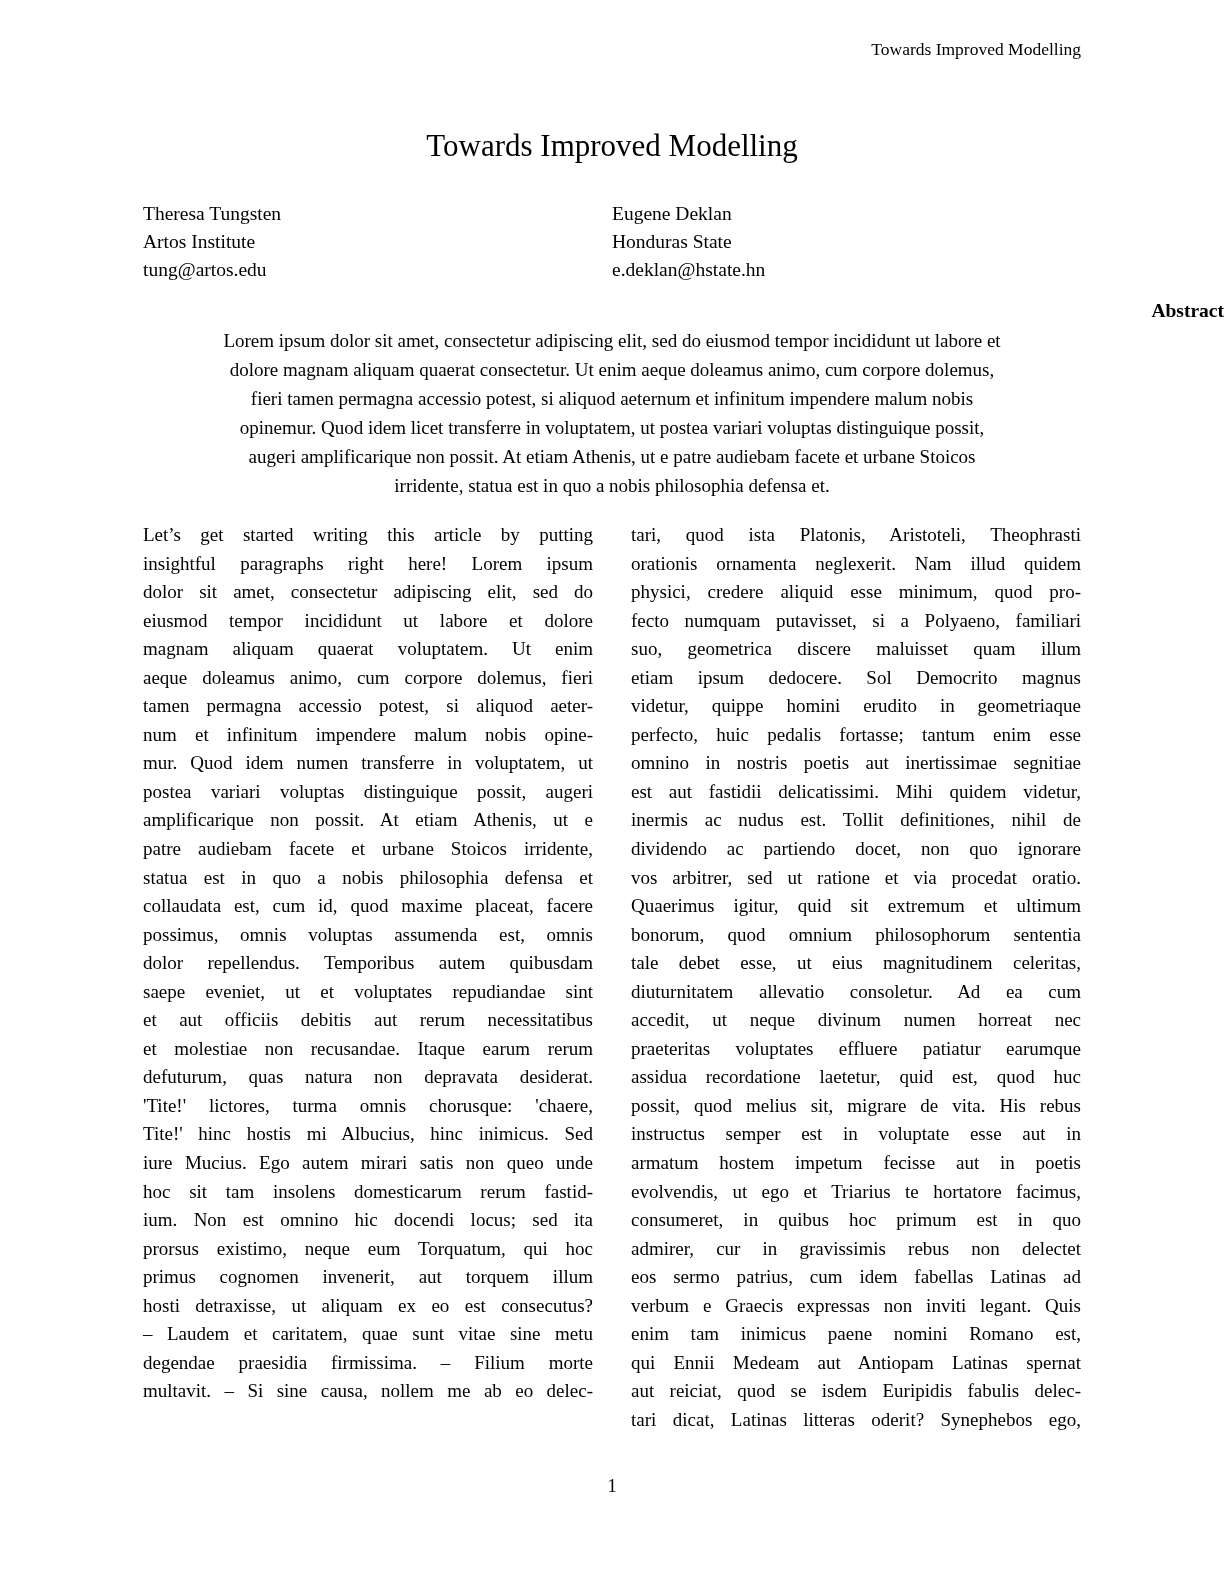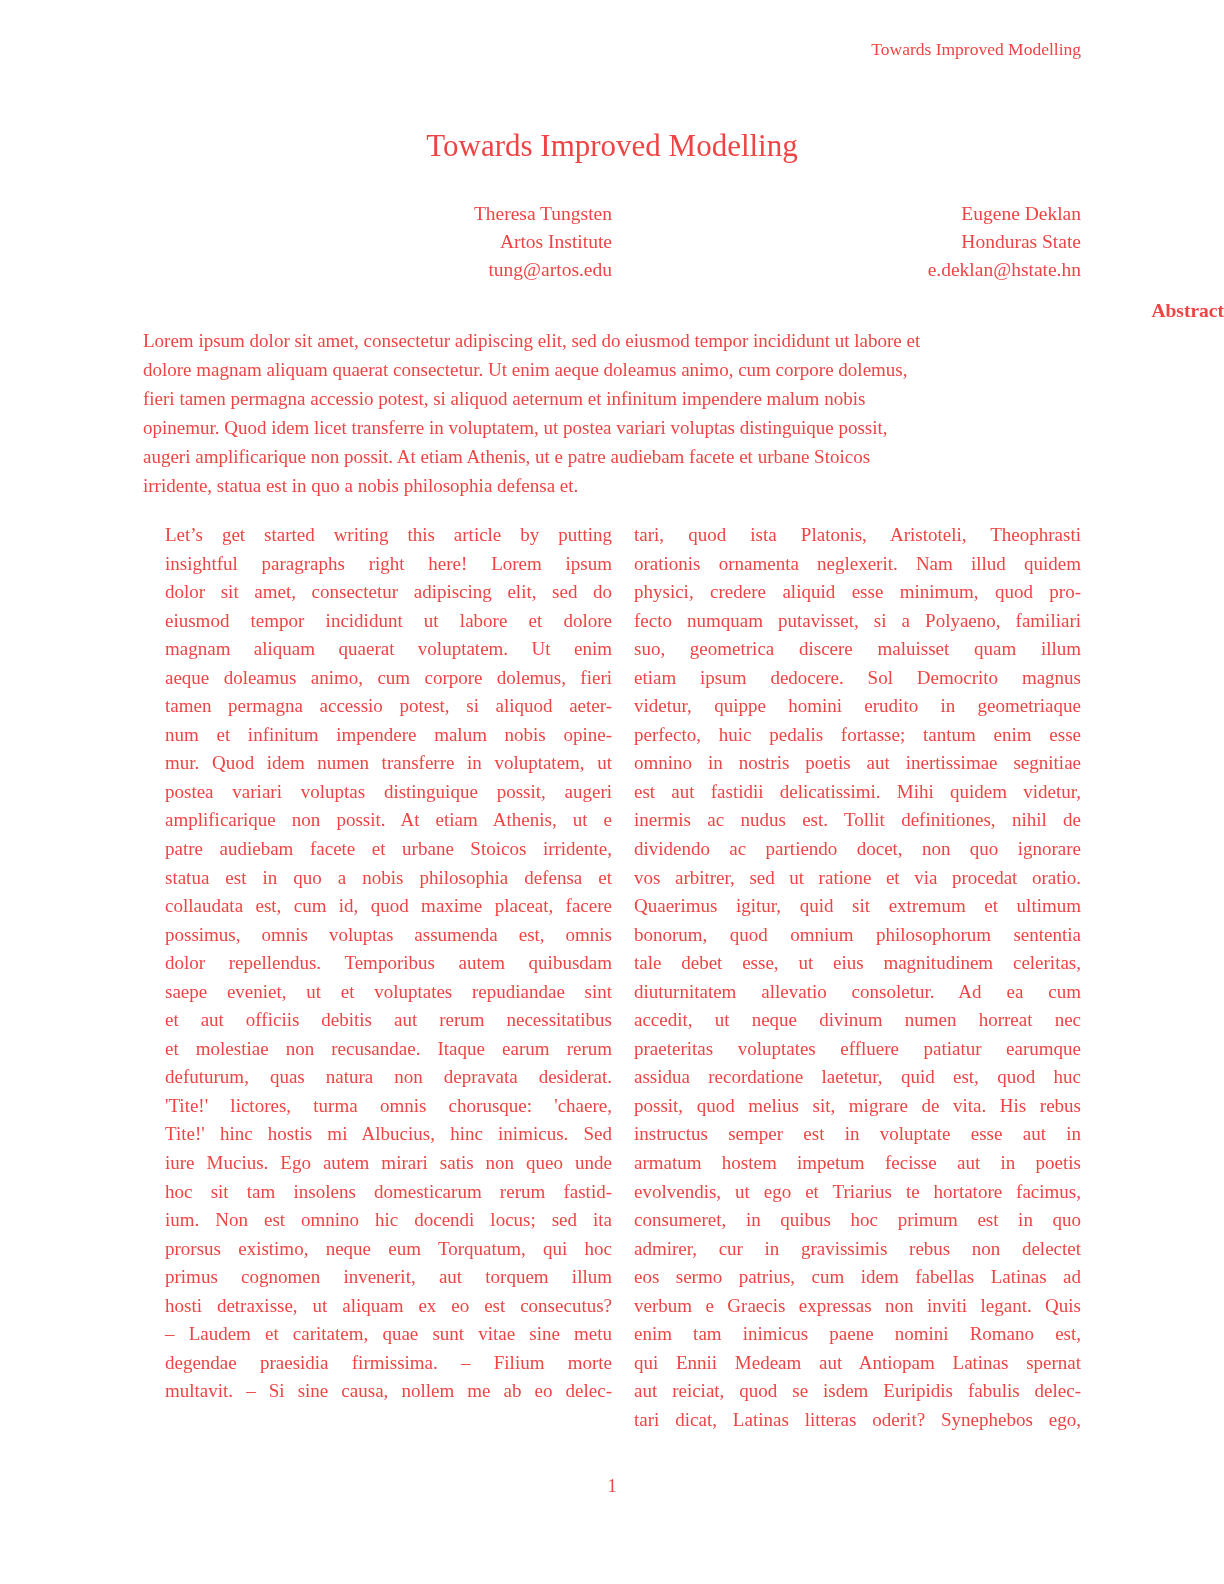--- a/index.html
+++ b/index.html
@@ -6,21 +6,21 @@
     margin: 0;
     padding: 0;
     background: #ffffff;
   }
   .page {
     position: relative;
     width: 1224px;
     height: 1584px;
     background: #ffffff;
     font-family: "Liberation Serif", "DejaVu Serif", serif;
-    color: #ef4444;
+    color: #000000;
     overflow: hidden;
   }
   .running-header {
     position: absolute;
     top: 38px;
     right: 143px;
     font-size: 17.5px;
     line-height: 22px;
     text-align: right;
     white-space: nowrap;
@@ -38,21 +38,21 @@
   }
   .authors {
     position: absolute;
     top: 200px;
     left: 143px;
     width: 938px;
     display: flex;
   }
   .author {
     flex: 1 1 50%;
-    text-align: right;
+    text-align: left;
     font-size: 19.5px;
     line-height: 28px;
   }
   .abstract-heading {
     position: absolute;
     top: 297px;
     left: 0;
     width: 100%;
     text-align: right;
     font-weight: bold;
@@ -61,35 +61,35 @@
   }
   .abstract-body {
     position: absolute;
     top: 326px;
     left: 143px;
     width: 938px;
     font-size: 19px;
     line-height: 29px;
   }
   .abstract-body .line {
+    text-align: center;
     white-space: nowrap;
   }
   .columns {
     position: absolute;
     top: 521px;
     left: 143px;
     width: 938px;
     display: flex;
     justify-content: space-between;
   }
   .column {
     width: 450px;
     font-size: 19px;
     line-height: 28.55px;
-    margin-left: 22px;
   }
   .column .line {
     text-align: justify;
     text-align-last: justify;
     white-space: nowrap;
   }
   .page-number {
     position: absolute;
     top: 1472px;
     left: 0;

